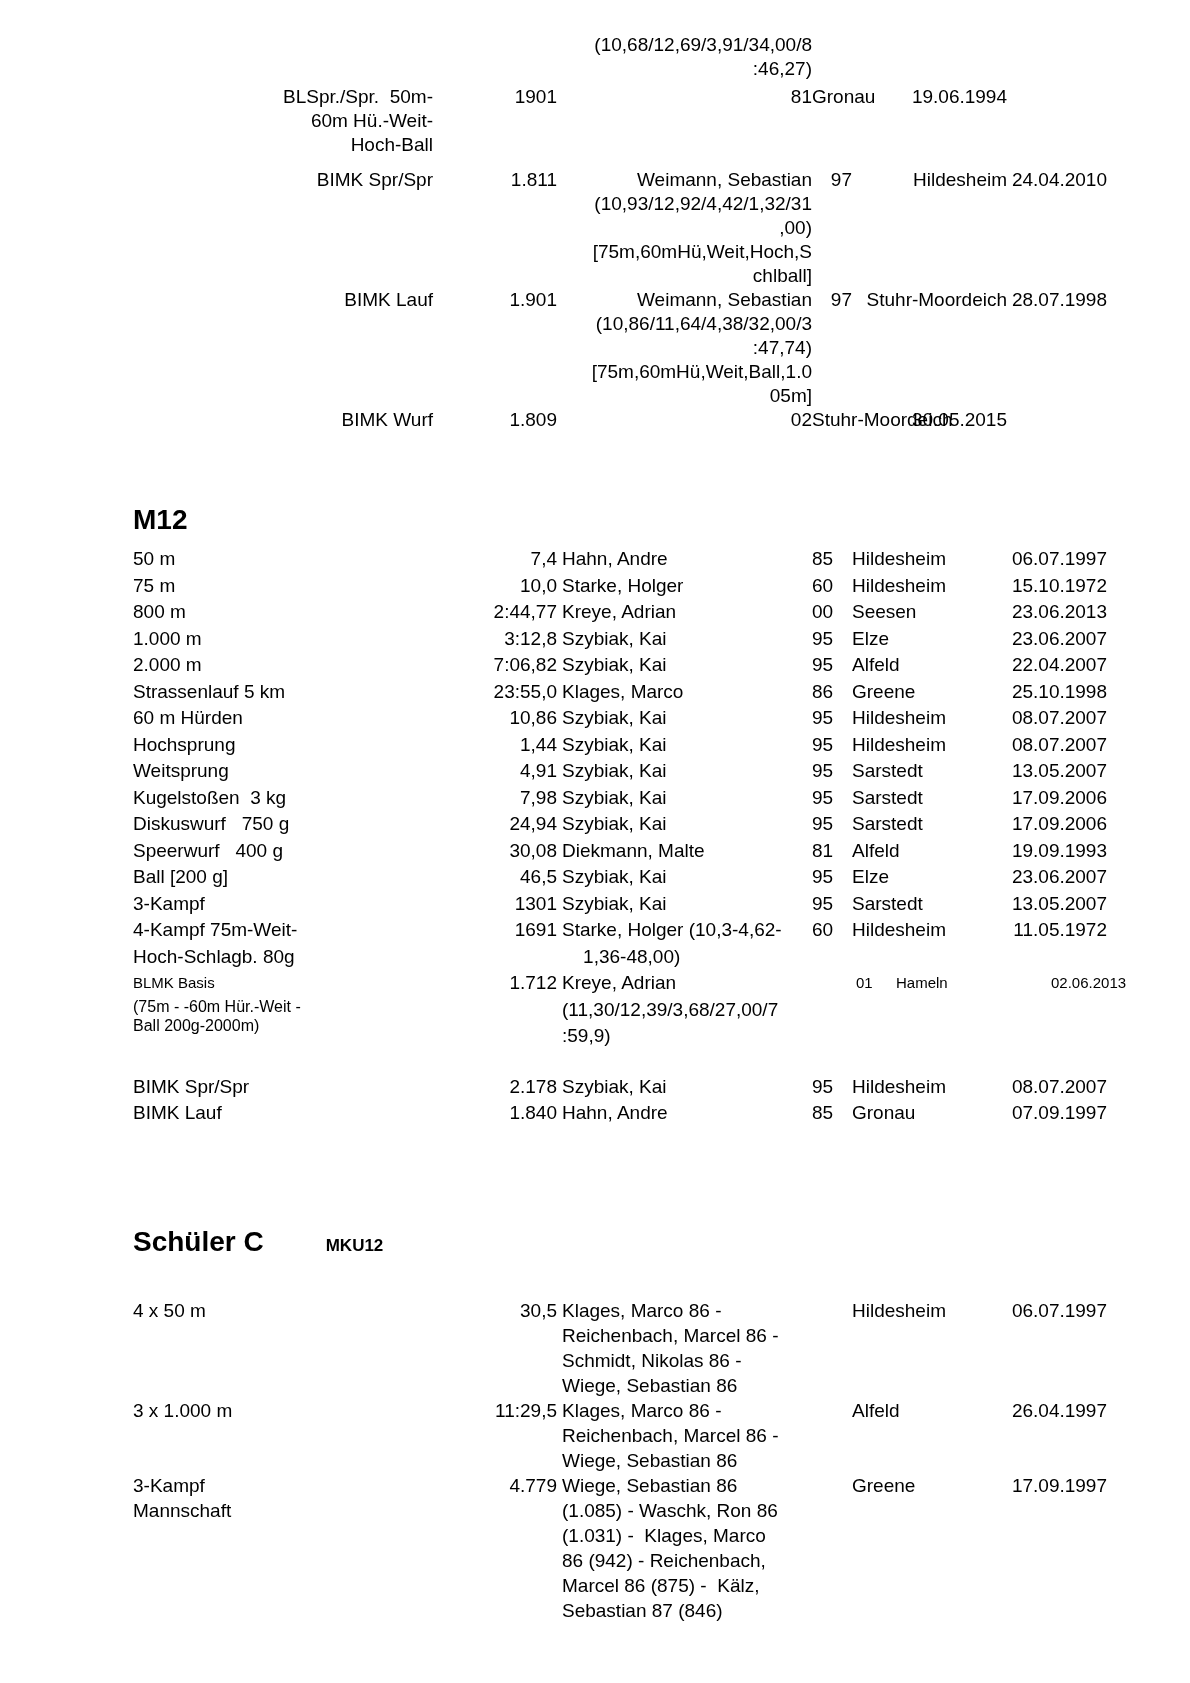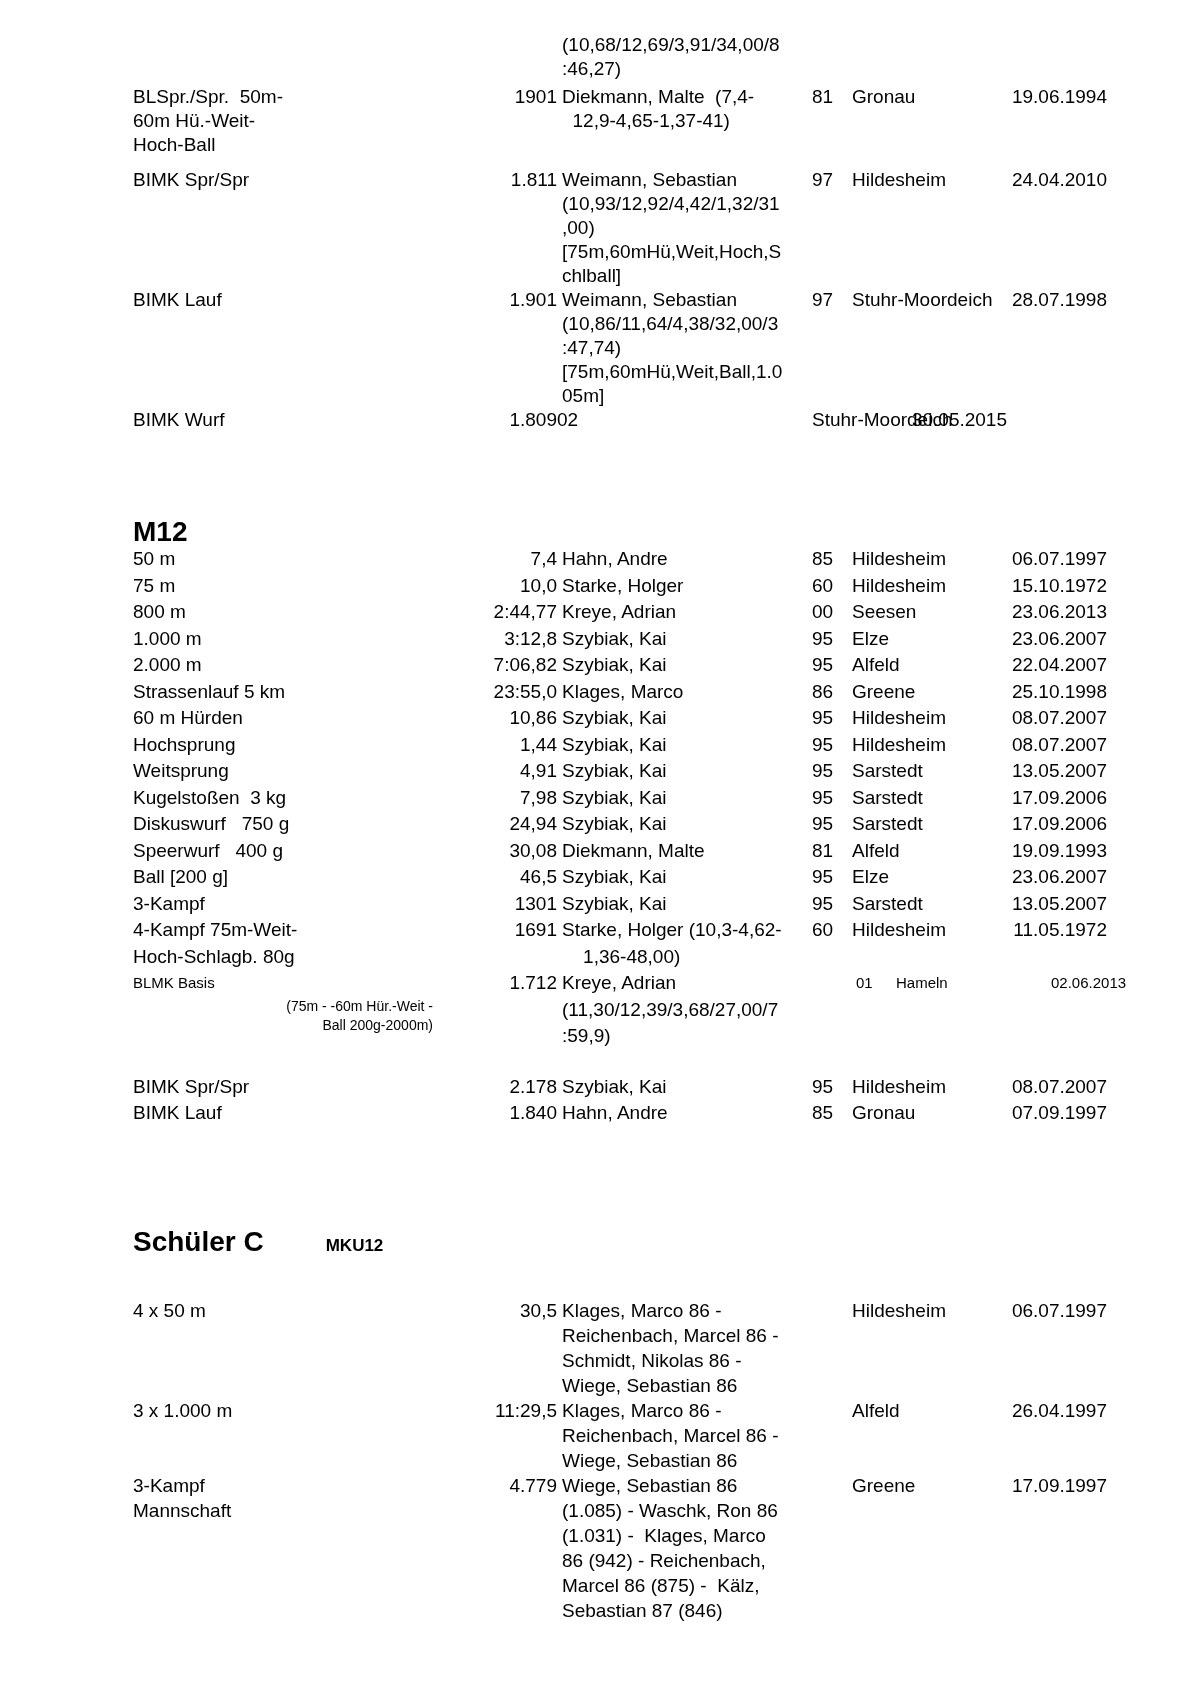--- a/index.html
+++ b/index.html
@@ -11,29 +11,29 @@
   }
   .block{position:absolute;left:0;width:1190px;}
   .row{
     display:grid;
     grid-template-columns:300px 124px 255px 40px 155px 100px;
     margin-left:133px;
     align-items:start;
   }
   .cell{min-height:1px;}
   .ln{white-space:pre;}
-  #sec-pre .ln{line-height:24px;}
+  #sec-pre .ln{line-height:24px;text-align:right;}
   #sec-m12 .ln{line-height:26.5px;}
   #sec-relay .ln{line-height:25px;}
   .perf{text-align:right;}
   .name .ln{padding-left:5px;}
   .date{text-align:right;}
   
   .row.small .discipline .ln{font-size:15px;}
-  .row.small .discipline .ln-note{font-size:14px;line-height:19px !important;text-align:right;}
+  .row.small .discipline .ln-note{font-size:16px;line-height:19px !important;}
   .row.small .year,.row.small .location,.row.small .date{font-size:15px;margin-left:44px;}
   
   #sec-pre .row:nth-child(2){margin-top:4px;}
   #sec-pre .row:nth-child(3){margin-top:11px;}
   #sec-m12 .row:nth-child(17){margin-top:24px;}
   
   .heading{position:absolute;left:133px;font-weight:bold;font-size:28px;line-height:32px;white-space:pre;}
   .heading .code{font-size:17px;margin-left:62px;}
 </style>
 </head>
@@ -61,24 +61,20 @@
     </div>
     <div class="row">
       <div class="cell discipline">
         <div class="ln">BLSpr./Spr.  50m-</div>
         <div class="ln">60m Hü.-Weit-</div>
         <div class="ln">Hoch-Ball</div>
       </div>
       <div class="cell perf">
         <div class="ln">1901</div>
       </div>
-      <div class="cell name">
-        <div class="ln">Diekmann, Malte  (7,4-</div>
-        <div class="ln">  12,9-4,65-1,37-41)</div>
-      </div>
       <div class="cell year">
         <div class="ln">81</div>
       </div>
       <div class="cell location">
         <div class="ln">Gronau</div>
       </div>
       <div class="cell date">
         <div class="ln">19.06.1994</div>
       </div>
     </div>
@@ -142,21 +138,21 @@
       </div>
       <div class="cell location">
         <div class="ln">Stuhr-Moordeich</div>
       </div>
       <div class="cell date">
         <div class="ln">30.05.2015</div>
       </div>
     </div>
   </div>
 
-<div class="heading" style="top:516px;"><span>M12</span></div>
+<div class="heading" style="top:504px;"><span>M12</span></div>
 
 <div class="block" id="sec-m12" style="top:546px;">
     <div class="row">
       <div class="cell discipline">
         <div class="ln">50 m</div>
       </div>
       <div class="cell perf">
         <div class="ln">7,4</div>
       </div>
       <div class="cell name">

